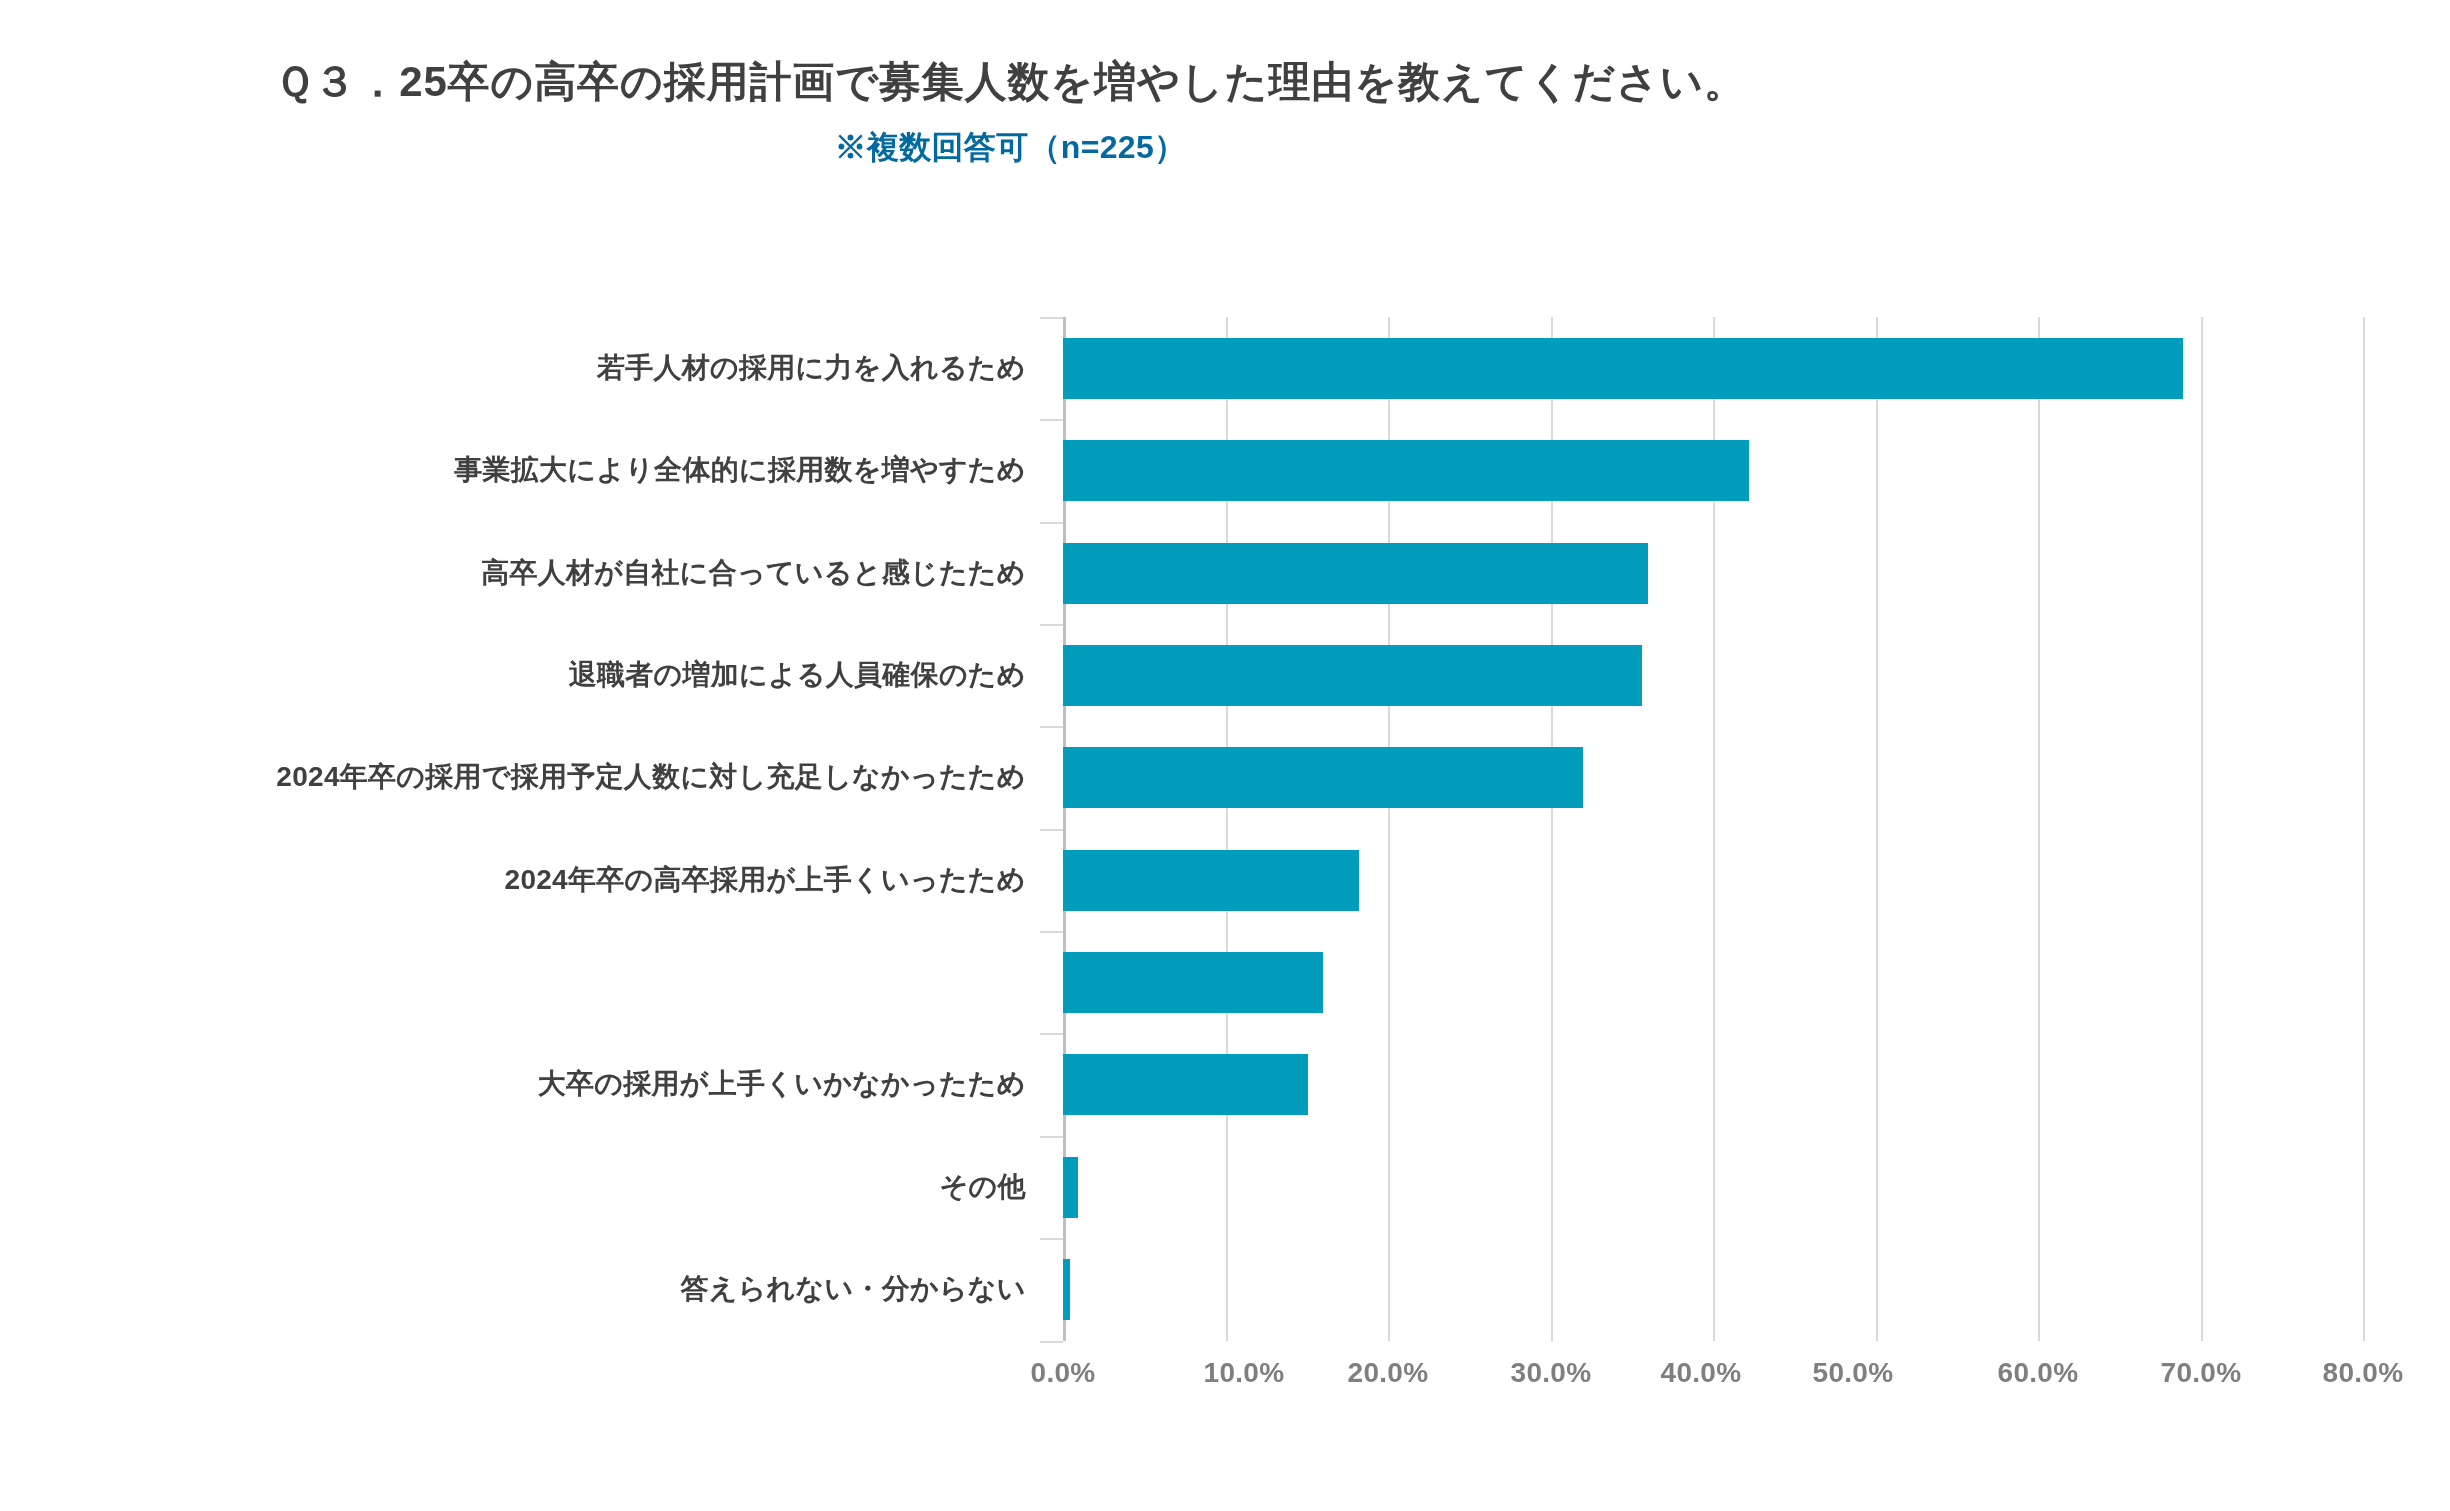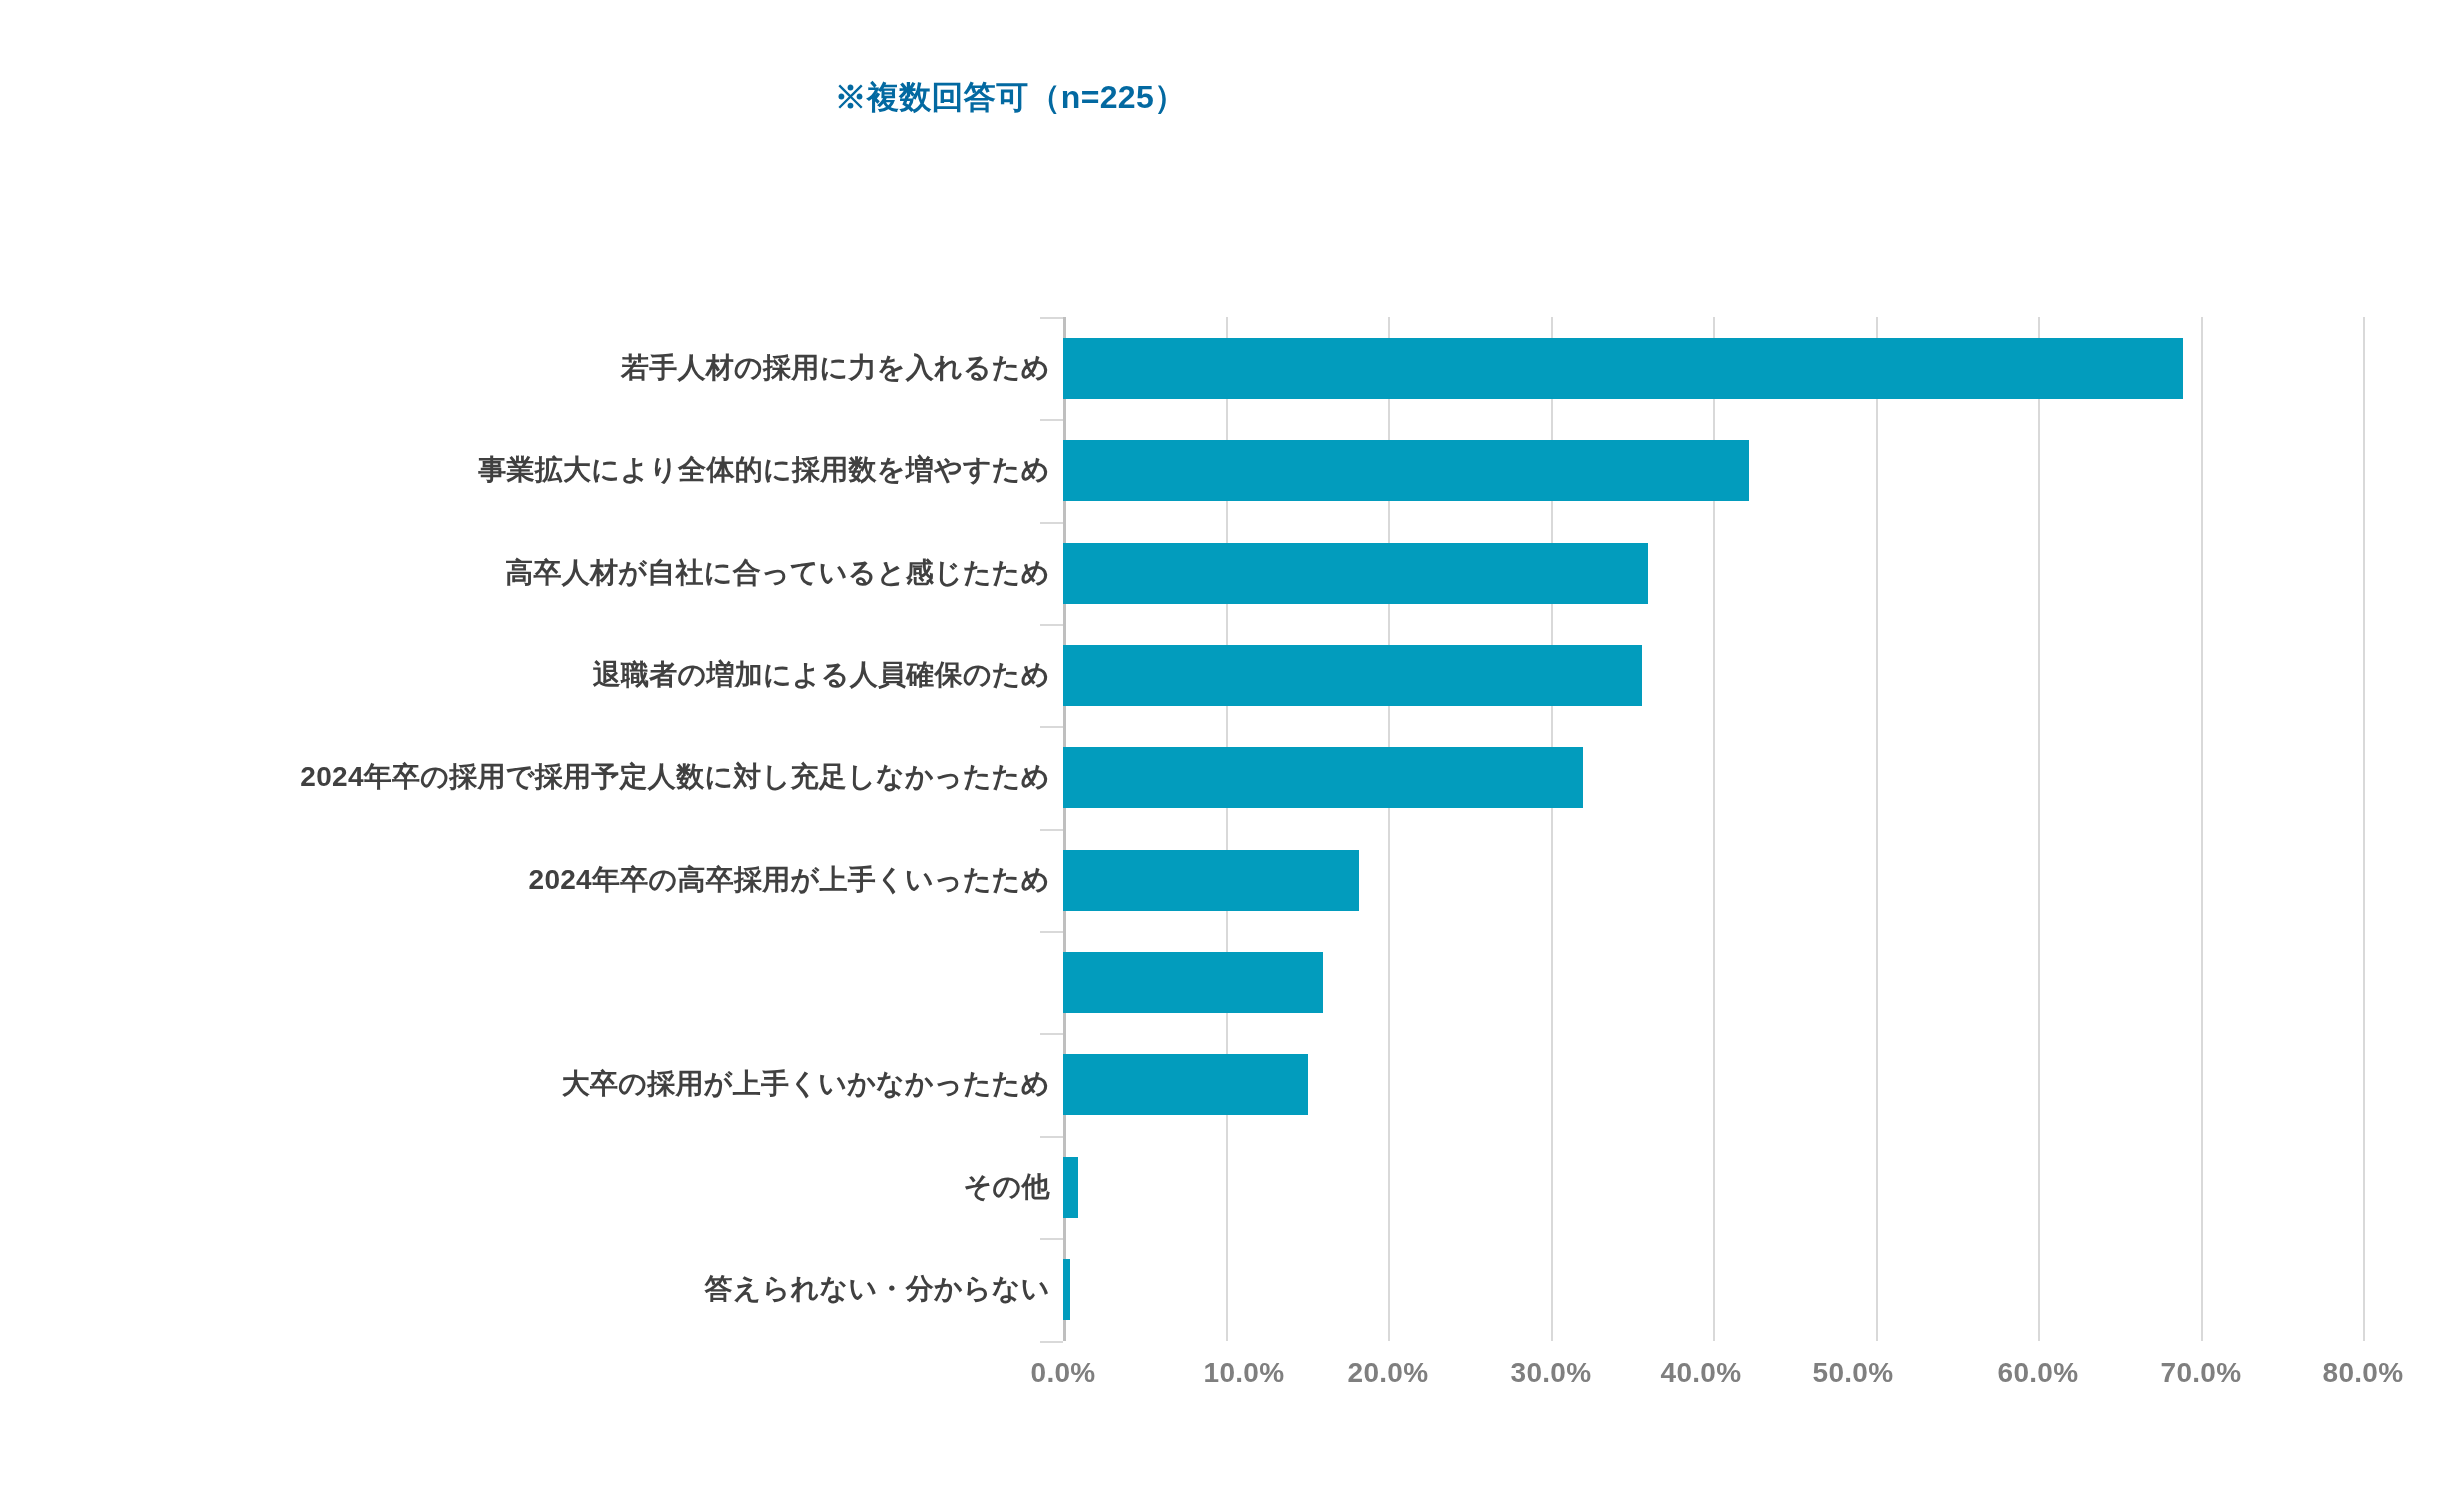--- a/index.html
+++ b/index.html
@@ -94,21 +94,20 @@
     background: #d9d9d9;
   }
 
   
   #cat-labels {
     position: absolute;
     left: 0;
     top: 317px;
     width: 1036px;
     height: 1024px;
-    margin-left: 24px;
   }
   .cat-label {
     position: absolute;
     right: 10.3px;
     height: 102px;
     display: flex;
     align-items: center;
     justify-content: flex-end;
     font-size: 28px;
     font-weight: 700;
@@ -135,20 +134,21 @@
     white-space: nowrap;
     letter-spacing: 0.01em;
   }
 </style>
 </head>
 <body>
 
 <div id="page">
 
   <div id="title-block">
+    <div id="chart-title">Ｑ３．25卒の高卒の採用計画で募集人数を増やした理由を教えてください。</div>
     <div id="chart-subtitle">※複数回答可（n=225）</div>
   </div>
 
   <div id="plot-area">
       <div class="gridline axis-line" style="left: 0px;"></div>
       <div class="gridline" style="left: 163px;"></div>
       <div class="gridline" style="left: 325px;"></div>
       <div class="gridline" style="left: 488px;"></div>
       <div class="gridline" style="left: 650px;"></div>
       <div class="gridline" style="left: 813px;"></div>

